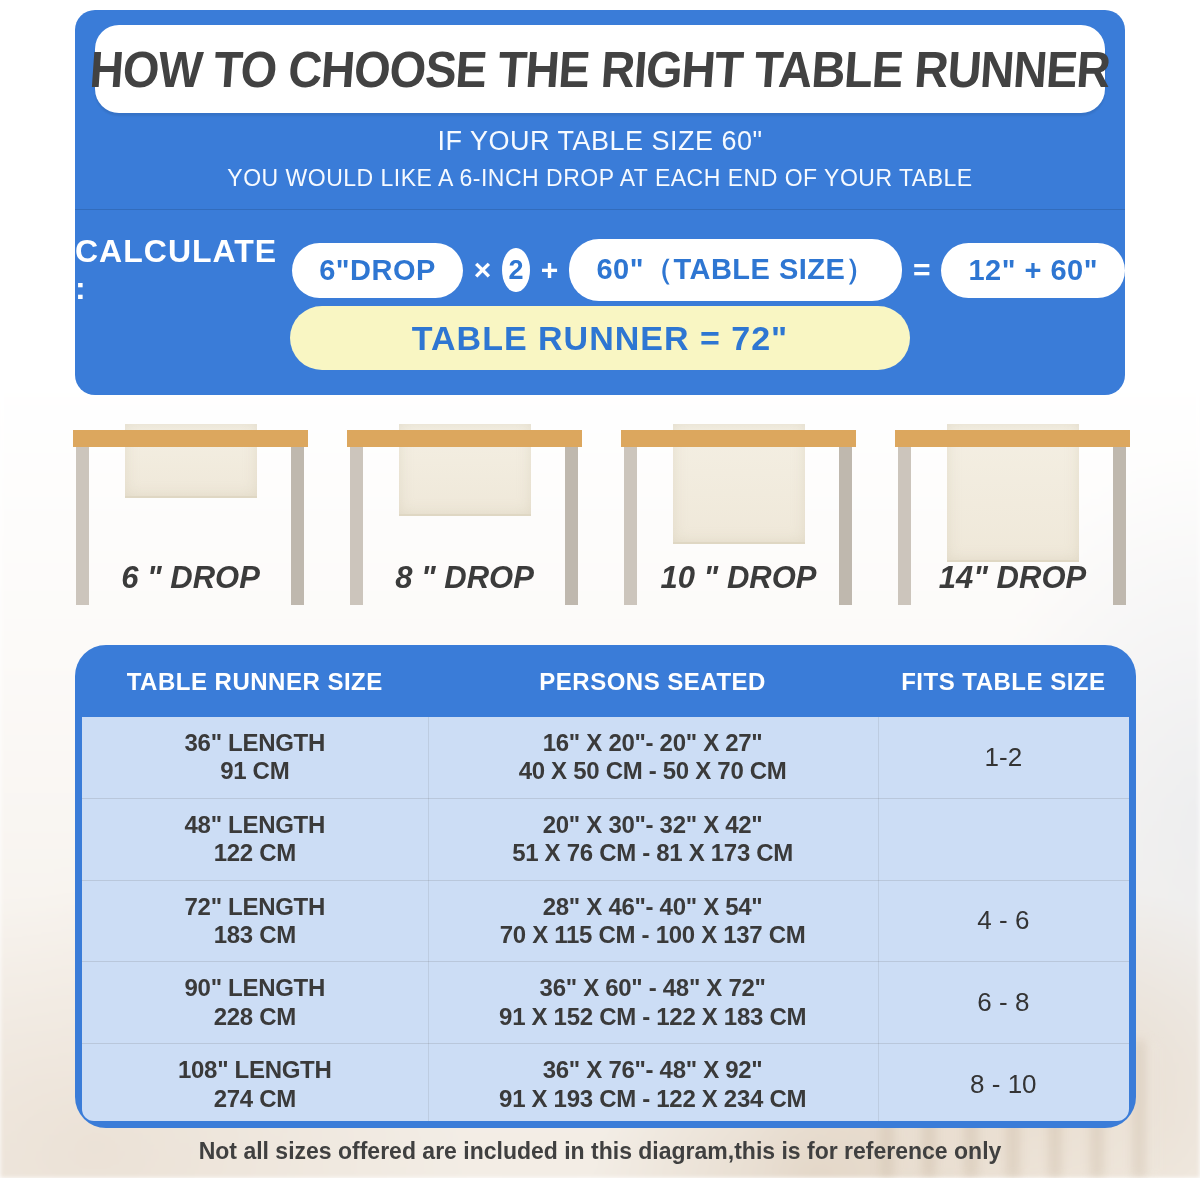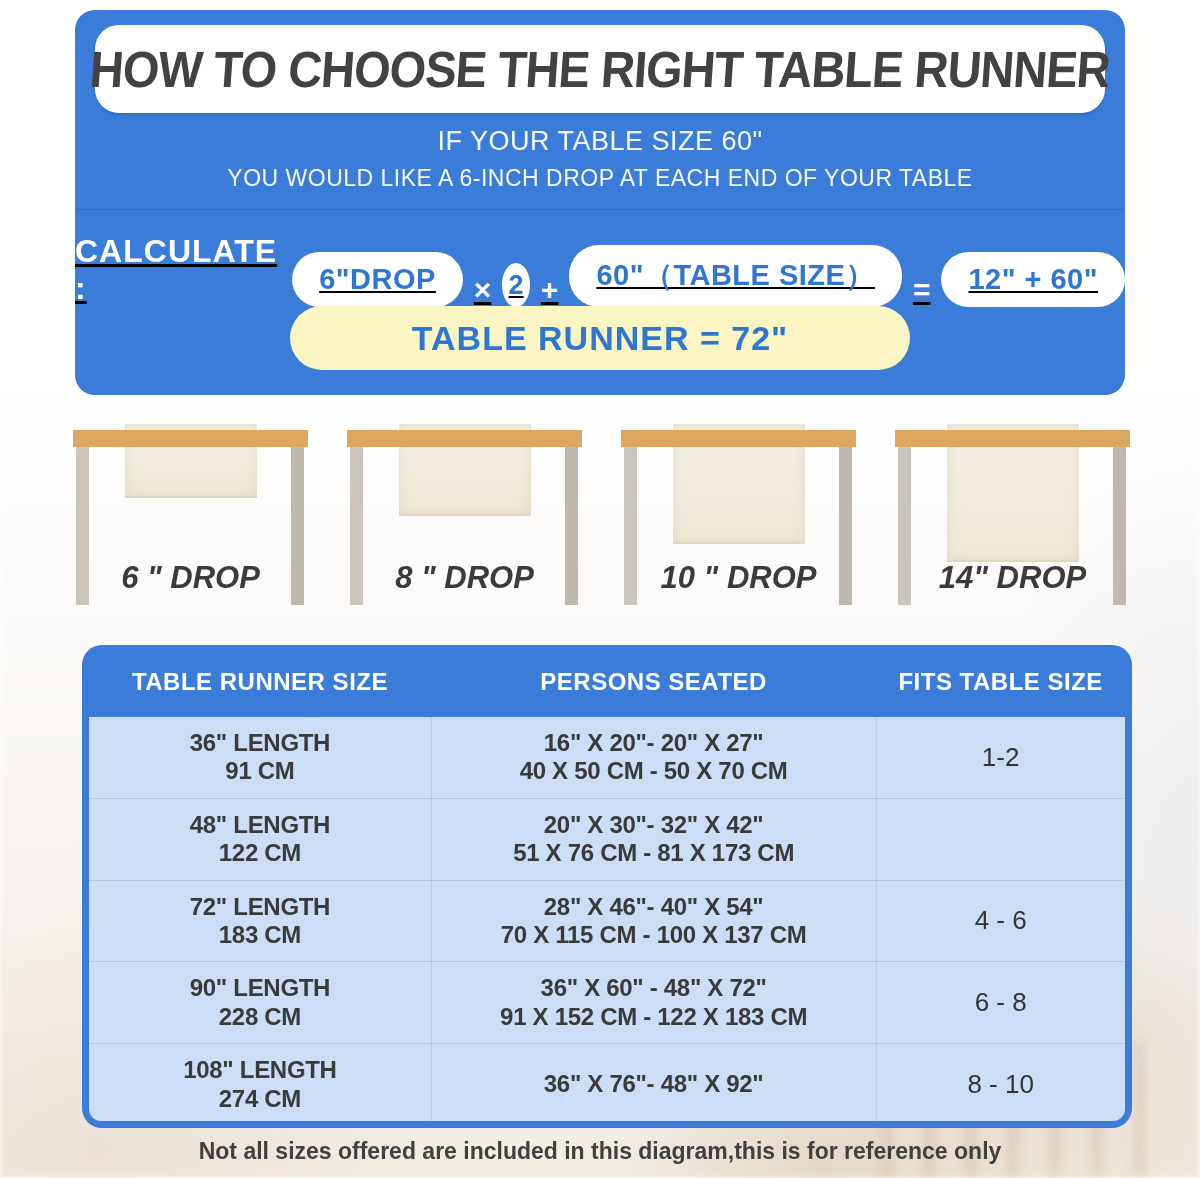--- a/index.html
+++ b/index.html
@@ -42,21 +42,21 @@
     font-size:47px; font-weight:800; color:#424242; letter-spacing:-1px;
     white-space:nowrap; transform:skewX(-4deg) scaleY(1.08);
   }
   .intro { position:absolute; top:116px; left:0; width:100%; text-align:center; color:#f6faff; }
   .intro-line1 { font-size:27px; font-weight:500; letter-spacing:0.5px; }
   .intro-line2 { font-size:23px; font-weight:500; letter-spacing:0.5px; margin-top:8px; }
   .panel-divider { position:absolute; top:199px; left:0; width:100%; height:1px; background:rgba(0,0,0,0.13); }
 
   .calc-row {
     position:absolute; top:223px; left:0; width:100%;
-    display:flex; align-items:flex-end; justify-content:center; gap:11px;text-decoration:underline;
+    display:flex; align-items:center; justify-content:center; gap:11px;
   }
   .calc-label { font-size:32px; font-weight:800; color:#ffffff; letter-spacing:1px; margin-right:4px; }
   .pill {
     background:#ffffff; color:#2e76d2; font-weight:800; font-size:29px;
     border-radius:30px; padding:11px 27px; white-space:nowrap; letter-spacing:0.5px;
   }
   .op { color:#ffffff; font-size:30px; font-weight:800; }
   .circle {
     width:44px; height:44px; border-radius:50%; background:#ffffff; color:#2e76d2;
     display:flex; align-items:center; justify-content:center; font-weight:800; font-size:27px;
@@ -84,22 +84,22 @@
     border-bottom:2px solid #dfd7c3;
     box-shadow:inset 0 0 14px rgba(198,188,162,0.35);
   }
   .drop-label {
     position:absolute; left:0; width:100%; top:130px; text-align:center;
     font-size:31px; font-weight:800; font-style:italic; color:#3b3b3b; white-space:nowrap;
   }
 
   
   .size-panel {
-    position:absolute; left:82px; top:645px; width:1050px; height:483px;
-    background:#3a7cd8; border-radius:20px;
+    position:absolute; left:75px; top:645px; width:1050px; height:483px;
+    background:#3a7cd8; border-radius:31px;padding-left:11px;
   }
   .size-header {
     position:absolute; left:7px; right:7px; top:0; height:74px;
     display:grid; grid-template-columns:33% 43% 24%; align-items:center;
   }
   .size-header .hcell {
     text-align:center; color:#ffffff; font-size:24px; font-weight:800; letter-spacing:0.5px;
   }
   .size-body {
     position:absolute; left:7px; right:7px; top:72px; bottom:7px;
@@ -247,20 +247,21 @@
       </div>
     </div>
 
     <div class="size-row">
       <div class="cell">
         <div class="cell-line1">108" LENGTH</div>
         <div class="cell-line2">274 CM</div>
       </div>
       <div class="cell">
         <div class="cell-line1">36" X 76"- 48" X 92"</div>
+        <div class="cell-line2">91 X 193 CM - 122 X 234 CM</div>
       </div>
       <div class="cell">
         <div class="persons">8 - 10</div>
       </div>
     </div>
   </div>
   </section>
 
   <footer class="footer-note">Not all sizes offered are included in this diagram,this is for reference only</footer>
 

